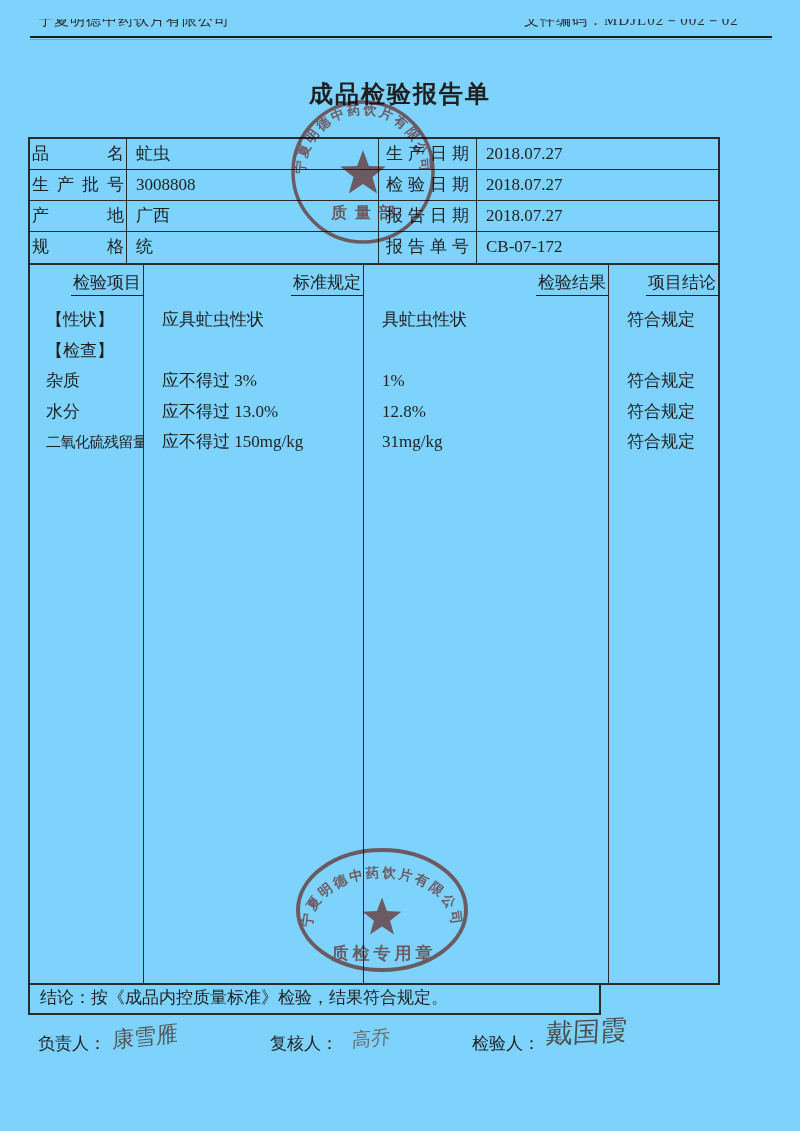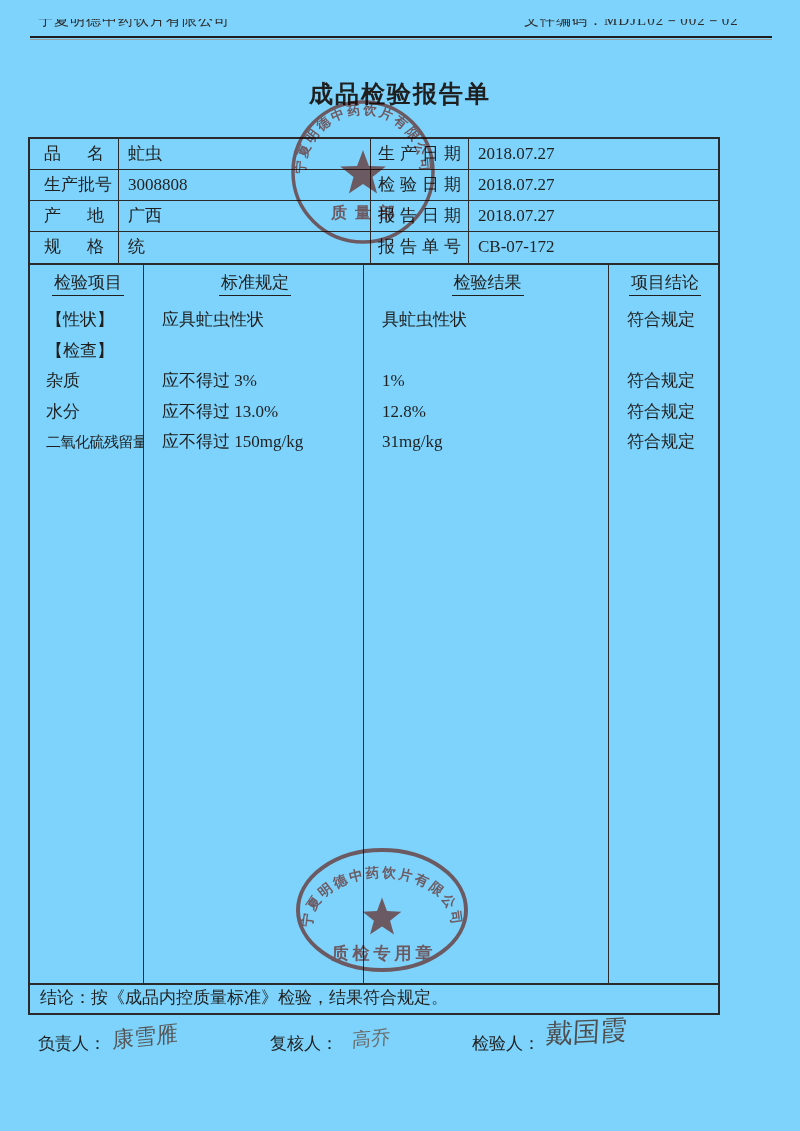--- a/index.html
+++ b/index.html
@@ -18,42 +18,42 @@
               border-top:2px solid #1c1c1c; border-bottom:1px solid #9a9a9a; box-sizing:border-box; }
   
   .title { position:absolute; left:0; top:78px; width:100%; text-align:center;
            font-size:24px; font-weight:700; letter-spacing:2px; }
   
   .info-table { position:absolute; left:28px; top:137px; width:692px; height:128px;
                 border:2px solid #2a2a2a; box-sizing:border-box; font-size:17px; }
   .info-row { display:flex; height:31px; line-height:29px; border-bottom:1.5px solid #2a2a2a; box-sizing:border-box; }
   .info-row:last-child { border-bottom:none;font-family:Liberation Serif, serif; }
   .cell { box-sizing:border-box; overflow:hidden; white-space:nowrap; }
-  .c-label1 { width:89px;  padding:0 14px;  border-right:1.5px solid #2a2a2a; text-align:justify; text-align-last:justify; }
+  .c-label1 { width:97px;  padding:0 2px;  border-right:1.5px solid #2a2a2a; text-align:justify; text-align-last:justify; }
   .c-value1 { width:252px; padding-left:9px; border-right:1.5px solid #2a2a2a; }
   .c-label2 { width:98px;  padding:0 7px;  border-right:1.5px solid #2a2a2a; text-align:justify; text-align-last:justify; }
   .c-value2 { flex:1; padding-left:9px; }
   
   .ins-table { position:absolute; left:28px; top:263px; width:692px; height:722px;
                border:2px solid #2a2a2a; border-top:none; box-sizing:border-box; font-size:17px; }
   .ins-cols { display:flex; height:100%; }
   .ins-col { position:relative; height:100%; box-sizing:border-box; }
   .ins-col1 { width:114px; border-right:1.5px solid #2a2a2a; }
   .ins-col2 { width:220px; border-right:1.5px solid #2a2a2a; }
   .ins-col3 { width:245px; border-right:1.5px solid #2a2a2a; }
   .ins-col4 { flex:1; }
-  .ins-head { position:absolute; top:8px; left:3px; right:0; text-align:center; }
+  .ins-head { position:absolute; top:8px; left:3px; right:0; text-align:right; }
   .ins-head span { display:inline-block; border-bottom:1px solid #1f1f1f; padding:0 2px 1px 2px; }
   .ins-body { position:absolute; top:42px; left:0; right:0;margin-left:8px; }
   .ins-line { height:30.5px; line-height:30.5px; white-space:nowrap; overflow:hidden; }
   .ins-col1 .ins-line { padding-left:8px; }
   .ins-col2 .ins-line, .ins-col3 .ins-line, .ins-col4 .ins-line { padding-left:10px; }
   .ins-col1 .ins-line:nth-child(5) { font-size:15px; letter-spacing:-0.5px; }
   
-  .conclusion { position:absolute; left:28px; top:985px; width:692px; height:30px;
+  .conclusion { position:absolute; left:28px; top:985px; width:573px; height:30px;
                 border:2px solid #2a2a2a; border-top:none; box-sizing:border-box;
                 line-height:26px; padding-left:10px; font-size:17px; }
   
   .sig-label { position:absolute; font-size:17px; white-space:nowrap; }
   .sig-name  { position:absolute; white-space:nowrap; font-family:"DejaVu Serif","Liberation Serif",serif; }
   .sig1-l { left:38px;  top:1032px; }
   .sig2-l { left:270px; top:1032px; }
   .sig3-l { left:472px; top:1032px; }
   .sig1-n { left:112px; top:1022px; font-size:22px; color:#575757; transform:rotate(-6deg) skewX(-6deg); }
   .sig2-n { left:352px; top:1026px; font-size:19px; color:#6b6b6b; transform:rotate(-5deg) skewX(-8deg); }

